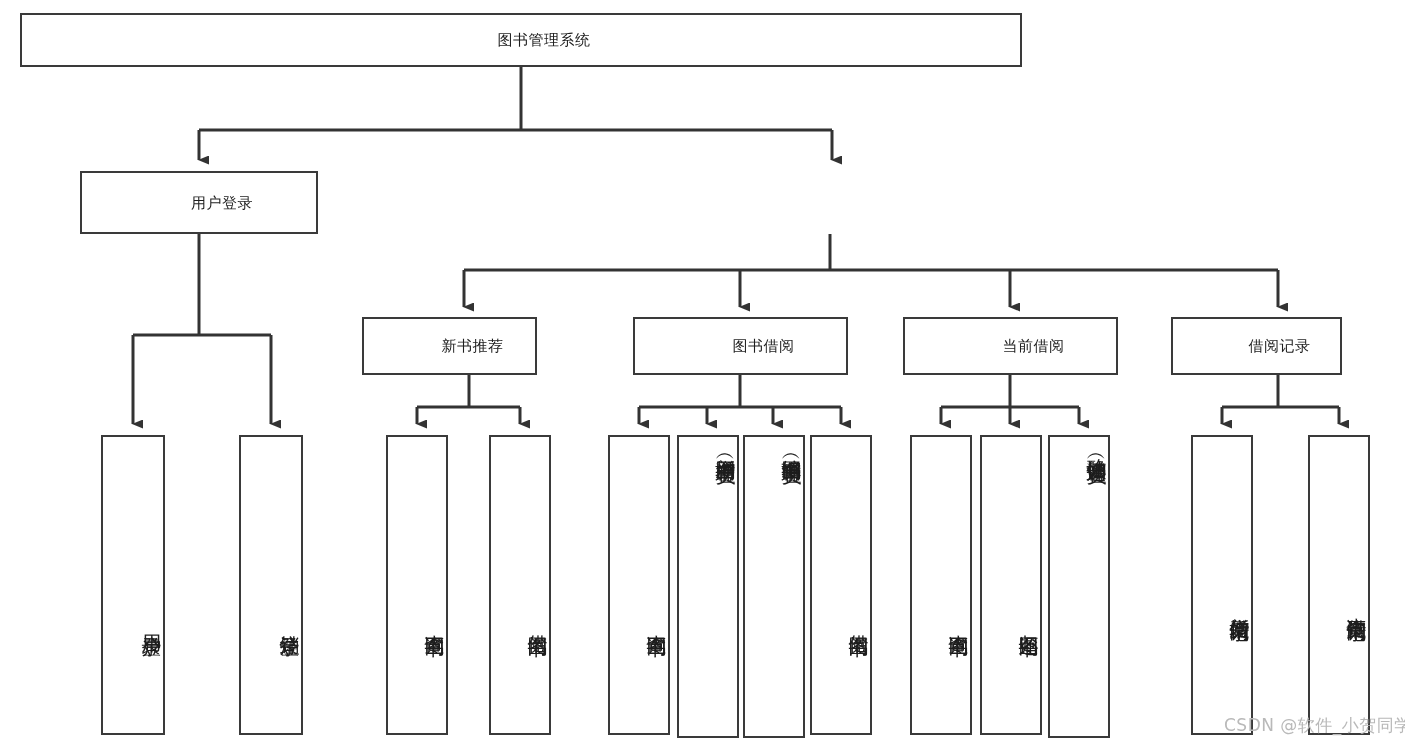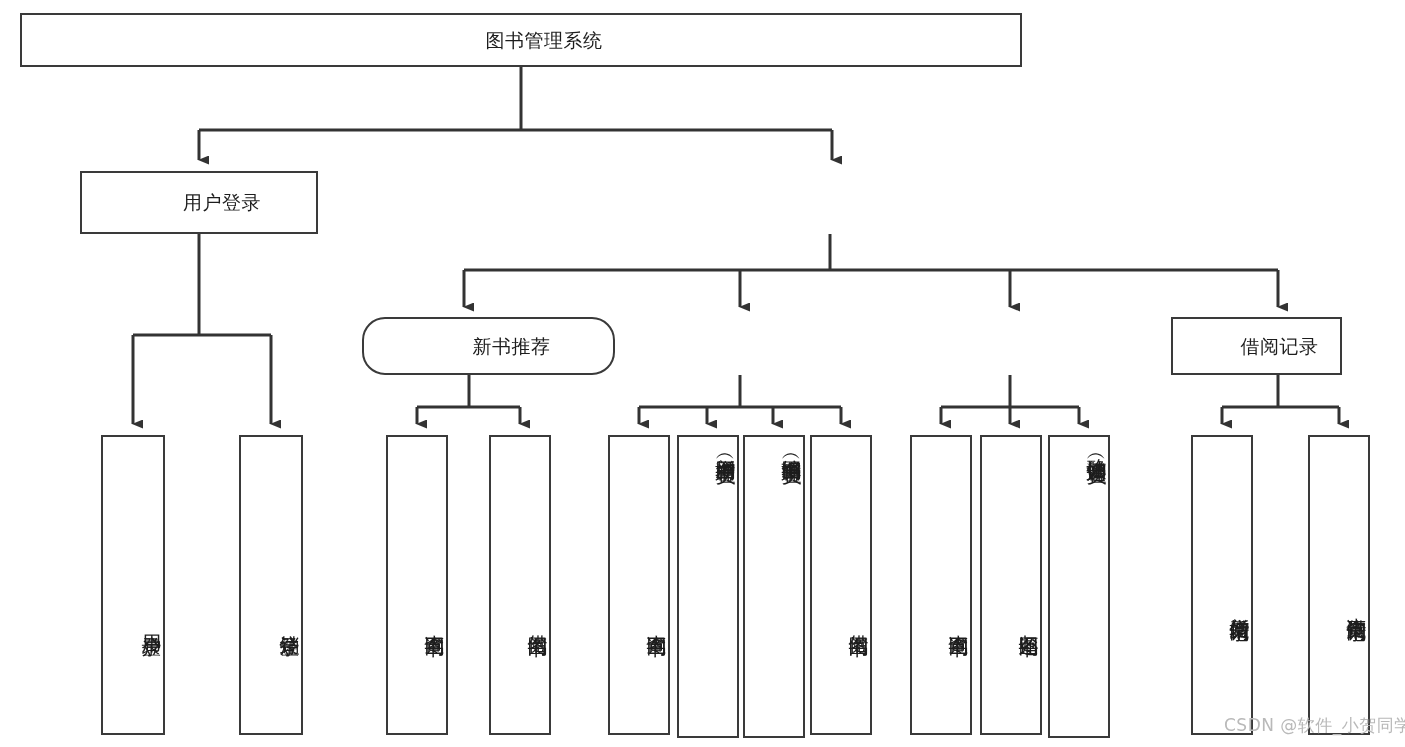--- a/index.html
+++ b/index.html
@@ -30,21 +30,21 @@
     box-sizing: border-box;
     background: #ffffff;
     border: 2px solid #3a3a3a;
     display: flex;
     align-items: center;
     justify-content: center;
     color: #1d1d1d;
     z-index: 2;
   }
   .node-h {
-    font-size: 19px;
+    font-size: 15px;
     letter-spacing: 0.5px;
     line-height: 1.2;
     white-space: nowrap;
     padding-left: 46px;
   }
   .node-v {
     font-size: 20px;
     line-height: 1.18;
     writing-mode: vertical-rl;
     text-orientation: upright;
@@ -121,22 +121,28 @@
   </svg>
 
   <div class="node node-h" style="left:20px; top:13px; width:1002px; height:54px;">
     <span>图书管理系统</span>
   </div>
 
   <div class="node node-h" style="left:80px; top:171px; width:238px; height:63px;">
     <span>用户登录</span>
   </div>
 
-  <div class="node node-h" style="left:362px; top:317px; width:253px; height:58px;border-radius:23px;">
+  <div class="node node-h" style="left:362px; top:317px; width:175px; height:58px;">
     <span>新书推荐</span>
+  </div>
+  <div class="node node-h" style="left:633px; top:317px; width:215px; height:58px;">
+    <span>图书借阅</span>
+  </div>
+  <div class="node node-h" style="left:903px; top:317px; width:215px; height:58px;">
+    <span>当前借阅</span>
   </div>
   <div class="node node-h" style="left:1171px; top:317px; width:171px; height:58px;">
     <span>借阅记录</span>
   </div>
 
   <div class="node node-v" style="left:101px; top:435px; width:64px; height:300px; padding-top:72px;">
     <span>用户登录</span>
   </div>
   <div class="node node-v" style="left:239px; top:435px; width:64px; height:300px; padding-top:72px;">
     <span>注销登录</span>

